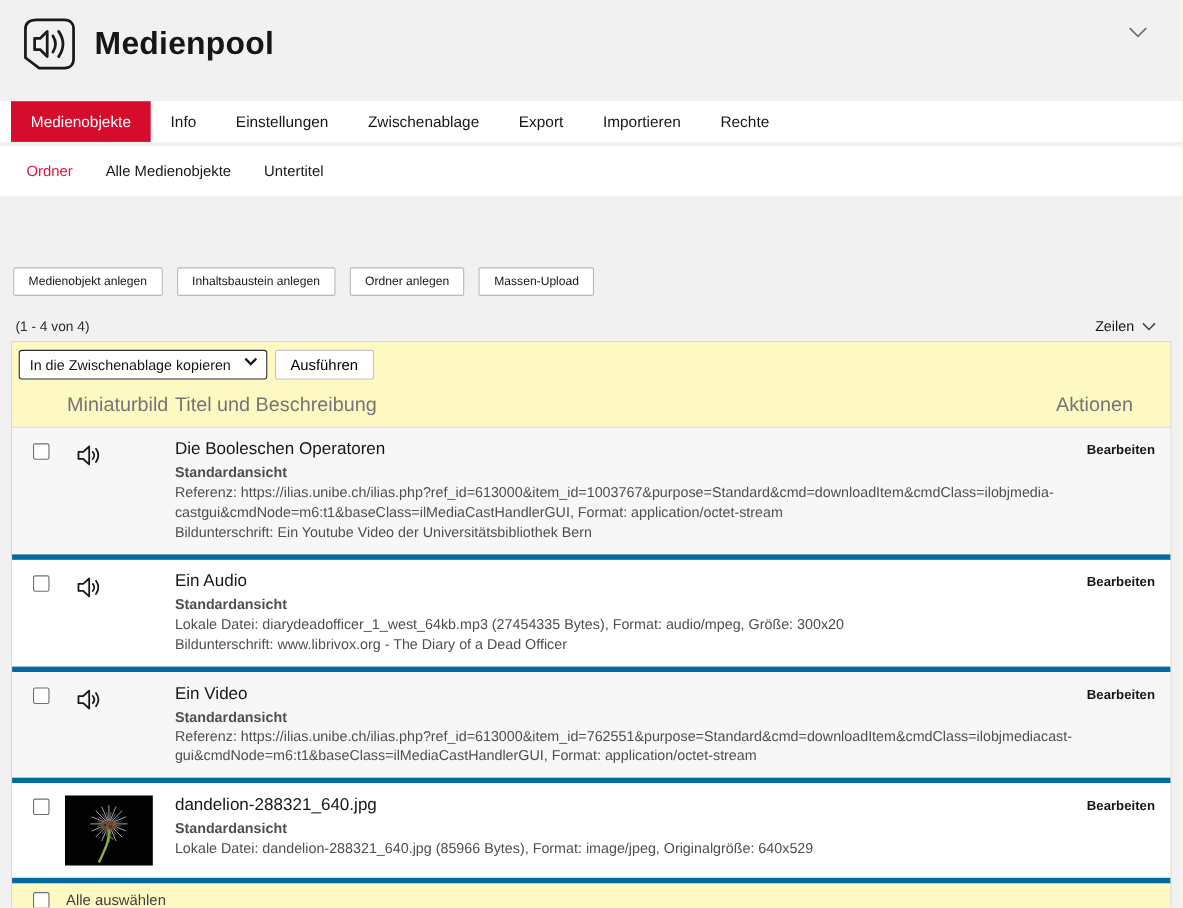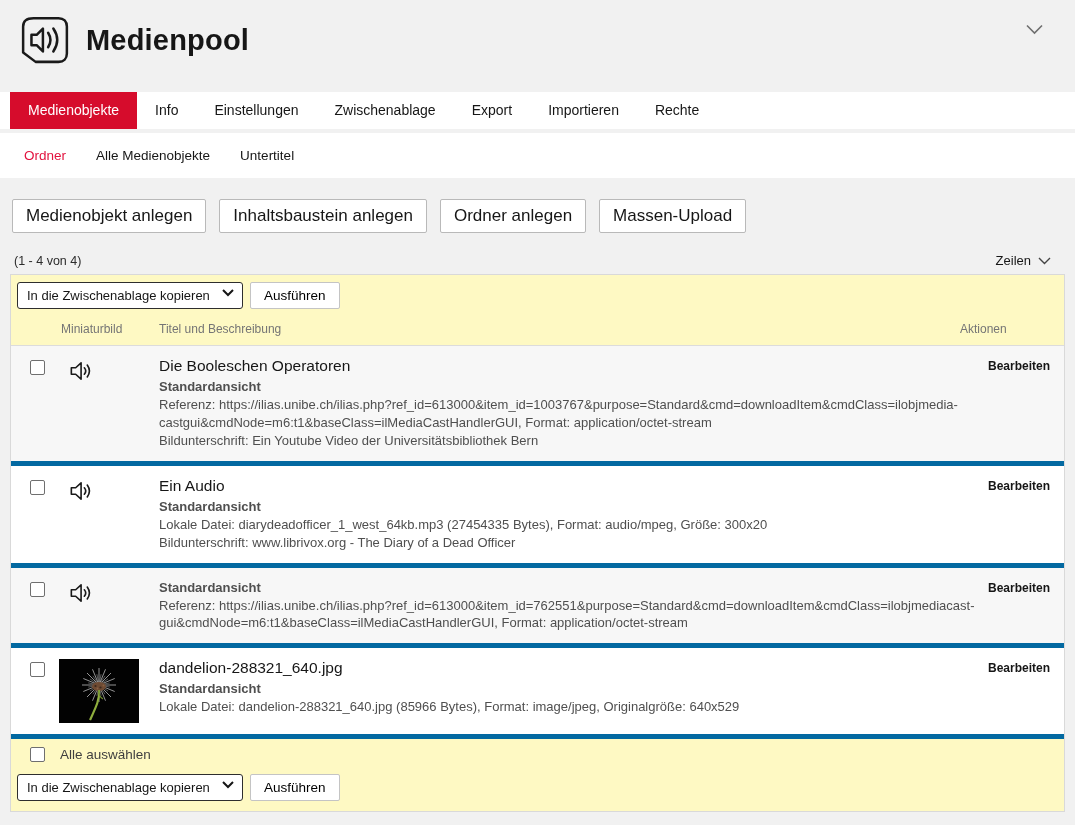--- a/index.html
+++ b/index.html
@@ -18,39 +18,39 @@
   .header-chevron { position: absolute; right: 32px; top: 24px; cursor: pointer; }
   
   .tabbar { background: #fff; display: flex; margin-top: 18px; height: 37px; padding-left: 10px; }
   .tab { padding: 0 18px; line-height: 37px; font-size: 14px; cursor: pointer; white-space: nowrap; }
   .tab.active { background: #d60c2c; color: #fff; }
   .subtabbar { background: #fff; margin-top: 4px; height: 45px; display: flex; align-items: center; padding-left: 24px; gap: 30px; font-size: 13.5px; }
   .subtab { cursor: pointer; }
   .subtab.active { color: #e2123e; }
   
   .toolbar { display: flex; gap: 13px; margin: 21px 0 0 12px; }
-  .btn { background: #fff; border: 1px solid #b9b9b9; border-radius: 2px; padding: 6px 13px; font-size: 17px; color: #161616; cursor: pointer; font-family: inherit; }
+  .btn { background: #fff; border: 1px solid #b9b9b9; border-radius: 2px; padding: 6px 13px; font-size: 11px; color: #161616; cursor: pointer; font-family: inherit; margin-top: 44px; }
   
   .meta-row { display: flex; justify-content: space-between; align-items: center; margin: 20px 24px 6px 14px; }
   .range { font-size: 12.5px; color: #2c2c2c; }
   .rows-dd { font-size: 13px; display: flex; gap: 7px; align-items: center; cursor: pointer; }
   
   .table-wrap { margin: 0 10px; background: #fef9c3; border: 1px solid #d9d9d9; }
   .controls { display: flex; gap: 7px; padding: 7px 6px; align-items: center; }
   .controls.bottom { padding: 4px 6px 10px; }
   .select-wrap { position: relative; display: inline-block; }
   select.bulk {
     appearance: none; -webkit-appearance: none; -moz-appearance: none;
     border: 1px solid #2e2e2e; border-radius: 3px; height: 27px;
     padding: 0 32px 0 9px; font-size: 13px; background: #fff;
     font-family: inherit; color: #161616; cursor: pointer;
   }
   .select-chevron { position: absolute; right: 9px; top: 7px; pointer-events: none; }
   .btn-exec { background: #fff; border: 1px solid #c4c4c4; border-radius: 2px; padding: 5px 13px; font-size: 13.5px; font-family: inherit; cursor: pointer; }
-  .thead { display: grid; grid-template-columns: 34px 104px 1fr 90px; padding: 6px 14px 9px 10px; color: #757575; font-size: 12px; border-bottom: 1px solid #dcdcdc; align-items: center; }
+  .thead { display: grid; grid-template-columns: 34px 104px 1fr 90px; padding: 6px 14px 9px 10px; color: #757575; font-size: 18px; border-bottom: 1px solid #dcdcdc; align-items: center; }
   .th-thumb { margin-left: 6px; }
   .th-actions { text-align: left; }
   .row { display: grid; grid-template-columns: 34px 104px 1fr; padding: 11px 14px 11px 10px; border-bottom: 5px solid #0369a1; position: relative; background: #fff; }
   .row.alt { background: #f7f7f7; }
   input[type="checkbox"] {
     appearance: none; -webkit-appearance: none;
     width: 15px; height: 15px; border: 1px solid #6f6f6f; border-radius: 2px;
     background: #fff; margin: 3px 0 0 9px; cursor: pointer; flex: none;
   }
   .row-icon { margin-left: 12px; margin-top: 1px; }
@@ -180,20 +180,21 @@
   <div class="row alt">
     <span><input type="checkbox" style=""></span>
     <span class="row-icon">
       <svg width="26" height="26" viewBox="0 0 24 24" fill="none" stroke="#1a1a1a" stroke-width="1.5" stroke-linejoin="round" stroke-linecap="round">
         <path d="M4 9 h4 l5 -4.5 v15 L8 15 H4 z"></path>
           <path d="M16 9 q2.6 3 0 6"></path>
           <path d="M18.7 6.5 q4 5.5 0 11"></path>
       </svg>
     </span>
     <span>
+      <div class="row-title">Ein Video</div>
       <div class="row-view">Standardansicht</div>
       <div class="row-line">Referenz: https://ilias.unibe.ch/ilias.php?ref_id=613000&amp;item_id=762551&amp;purpose=Standard&amp;cmd=downloadItem&amp;cmdClass=ilobjmediacast-gui&amp;cmdNode=m6:t1&amp;baseClass=ilMediaCastHandlerGUI, Format: application/octet-stream</div>
     </span>
     <span class="row-action">Bearbeiten</span>
   </div>
 
   <div class="row">
     <span><input type="checkbox" style=""></span>
     <span>
       <svg class="thumb-img" viewBox="0 0 80 64">

